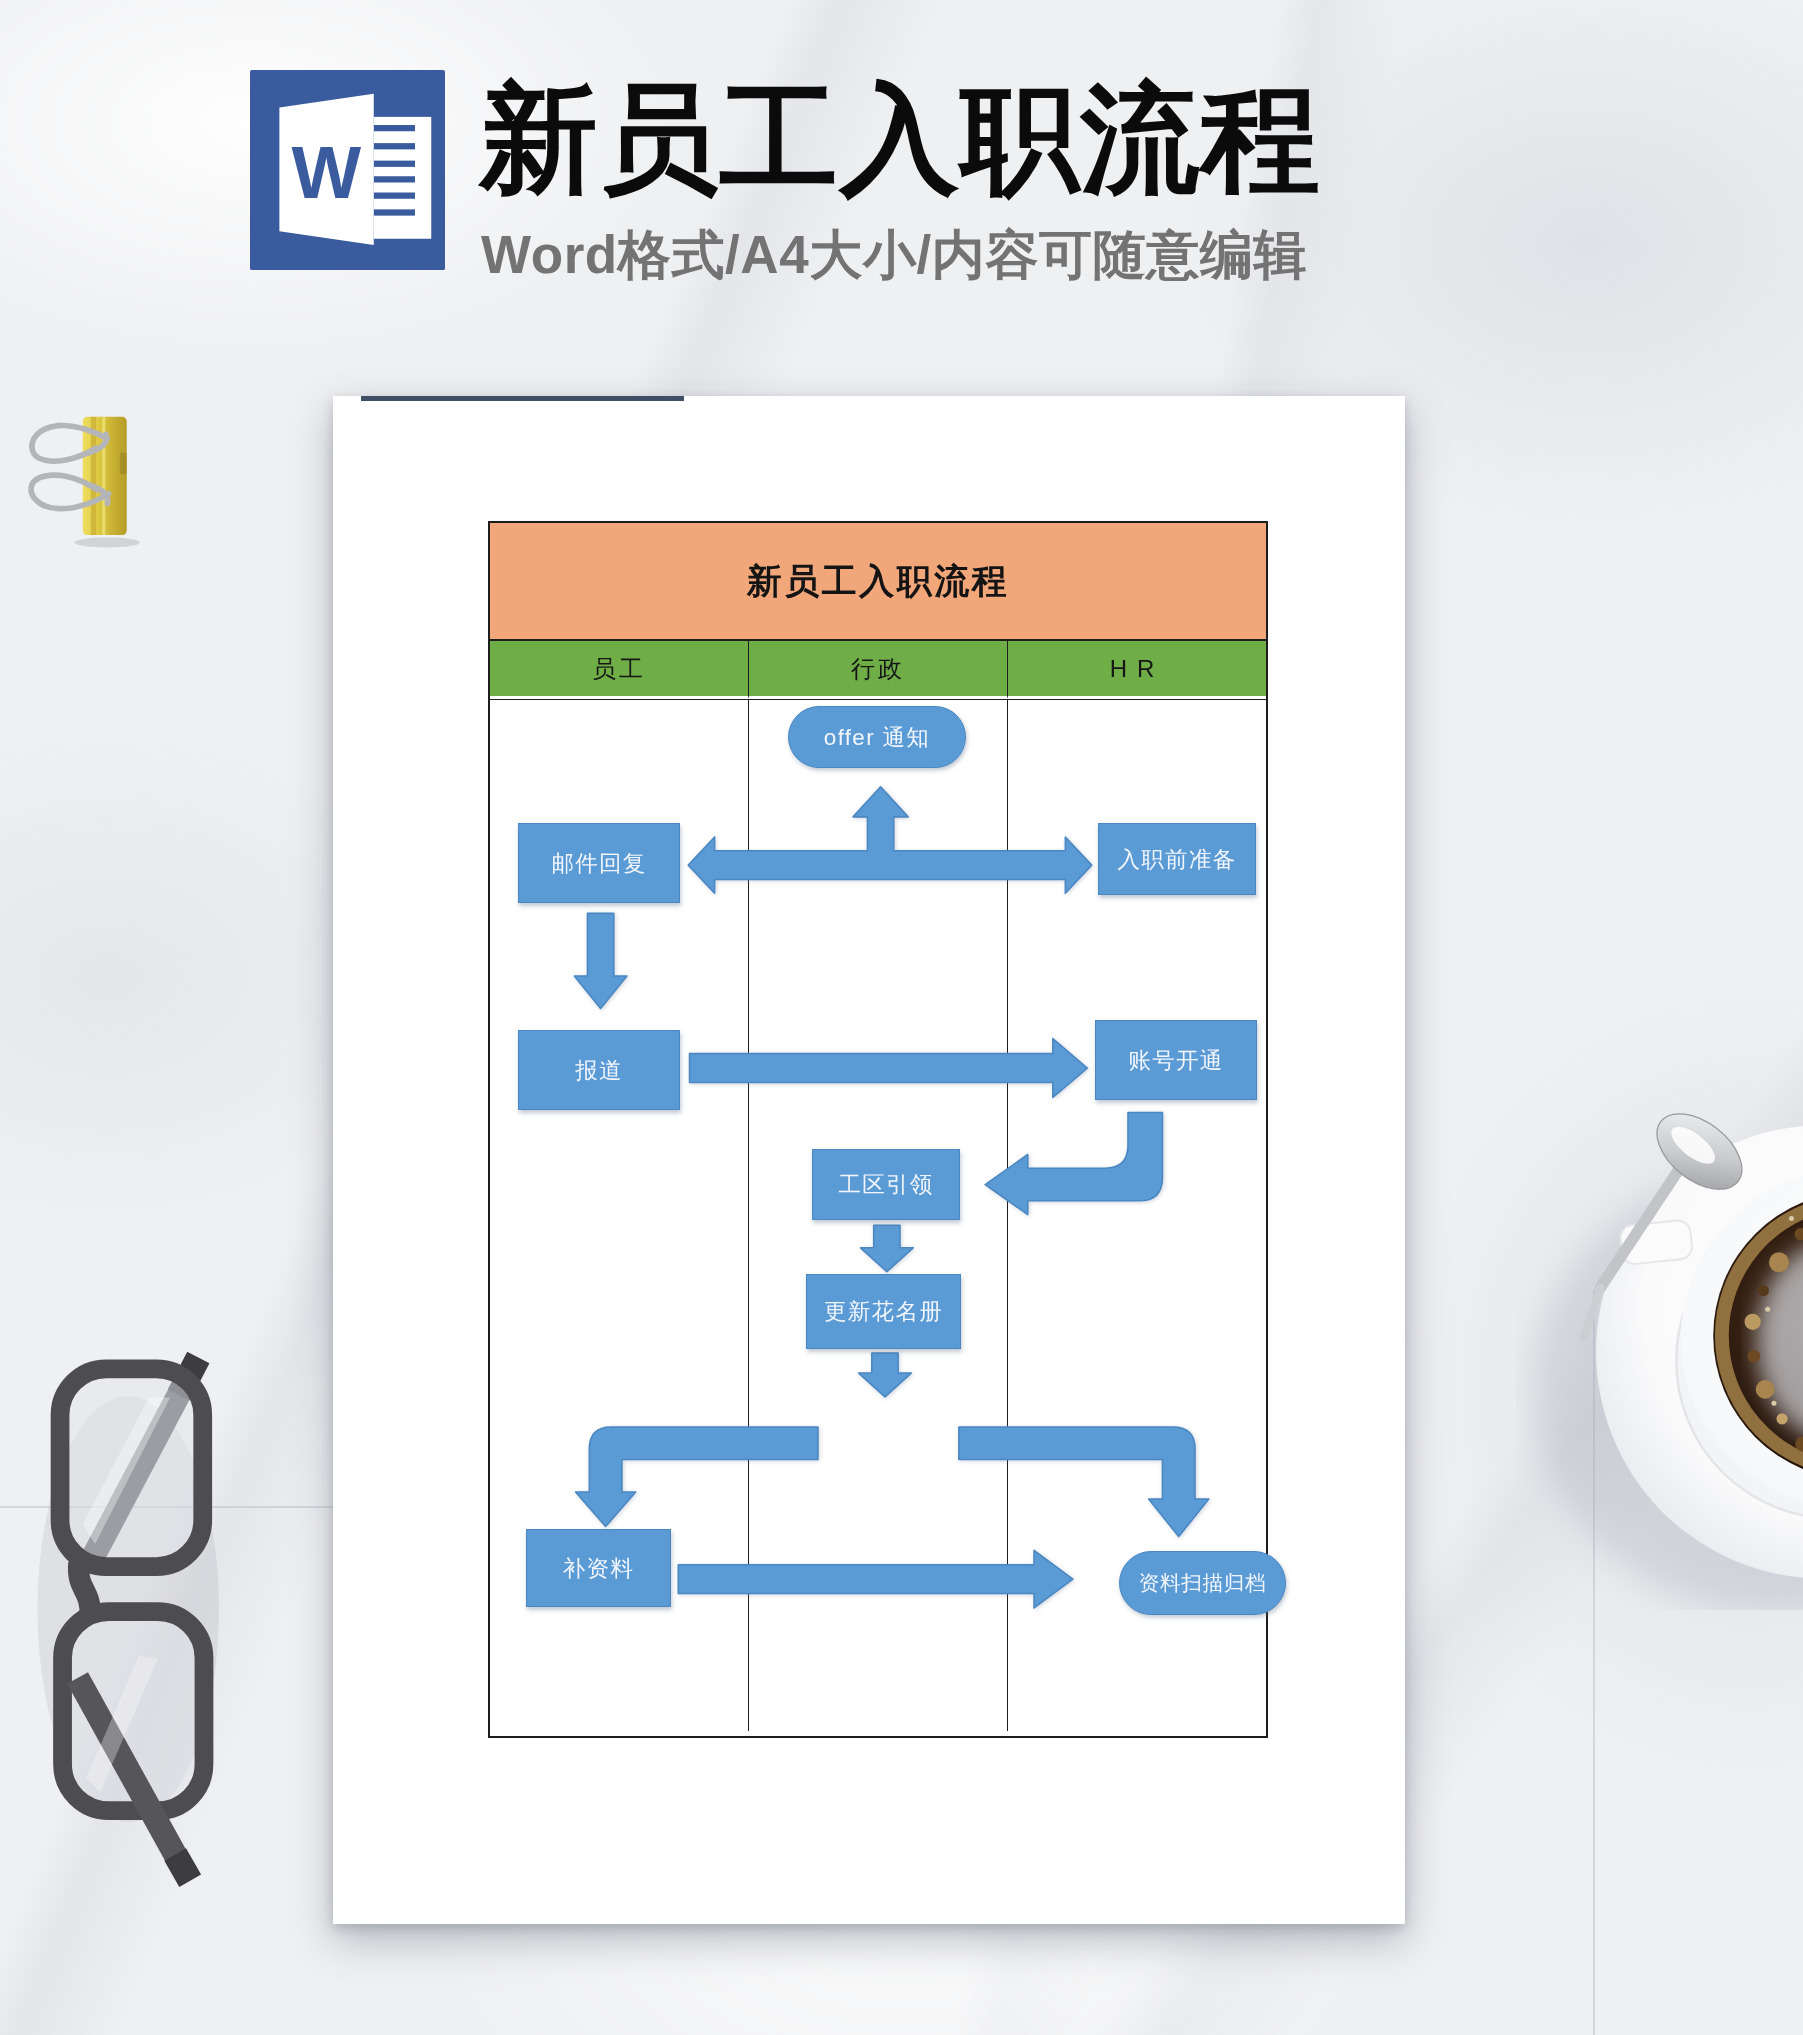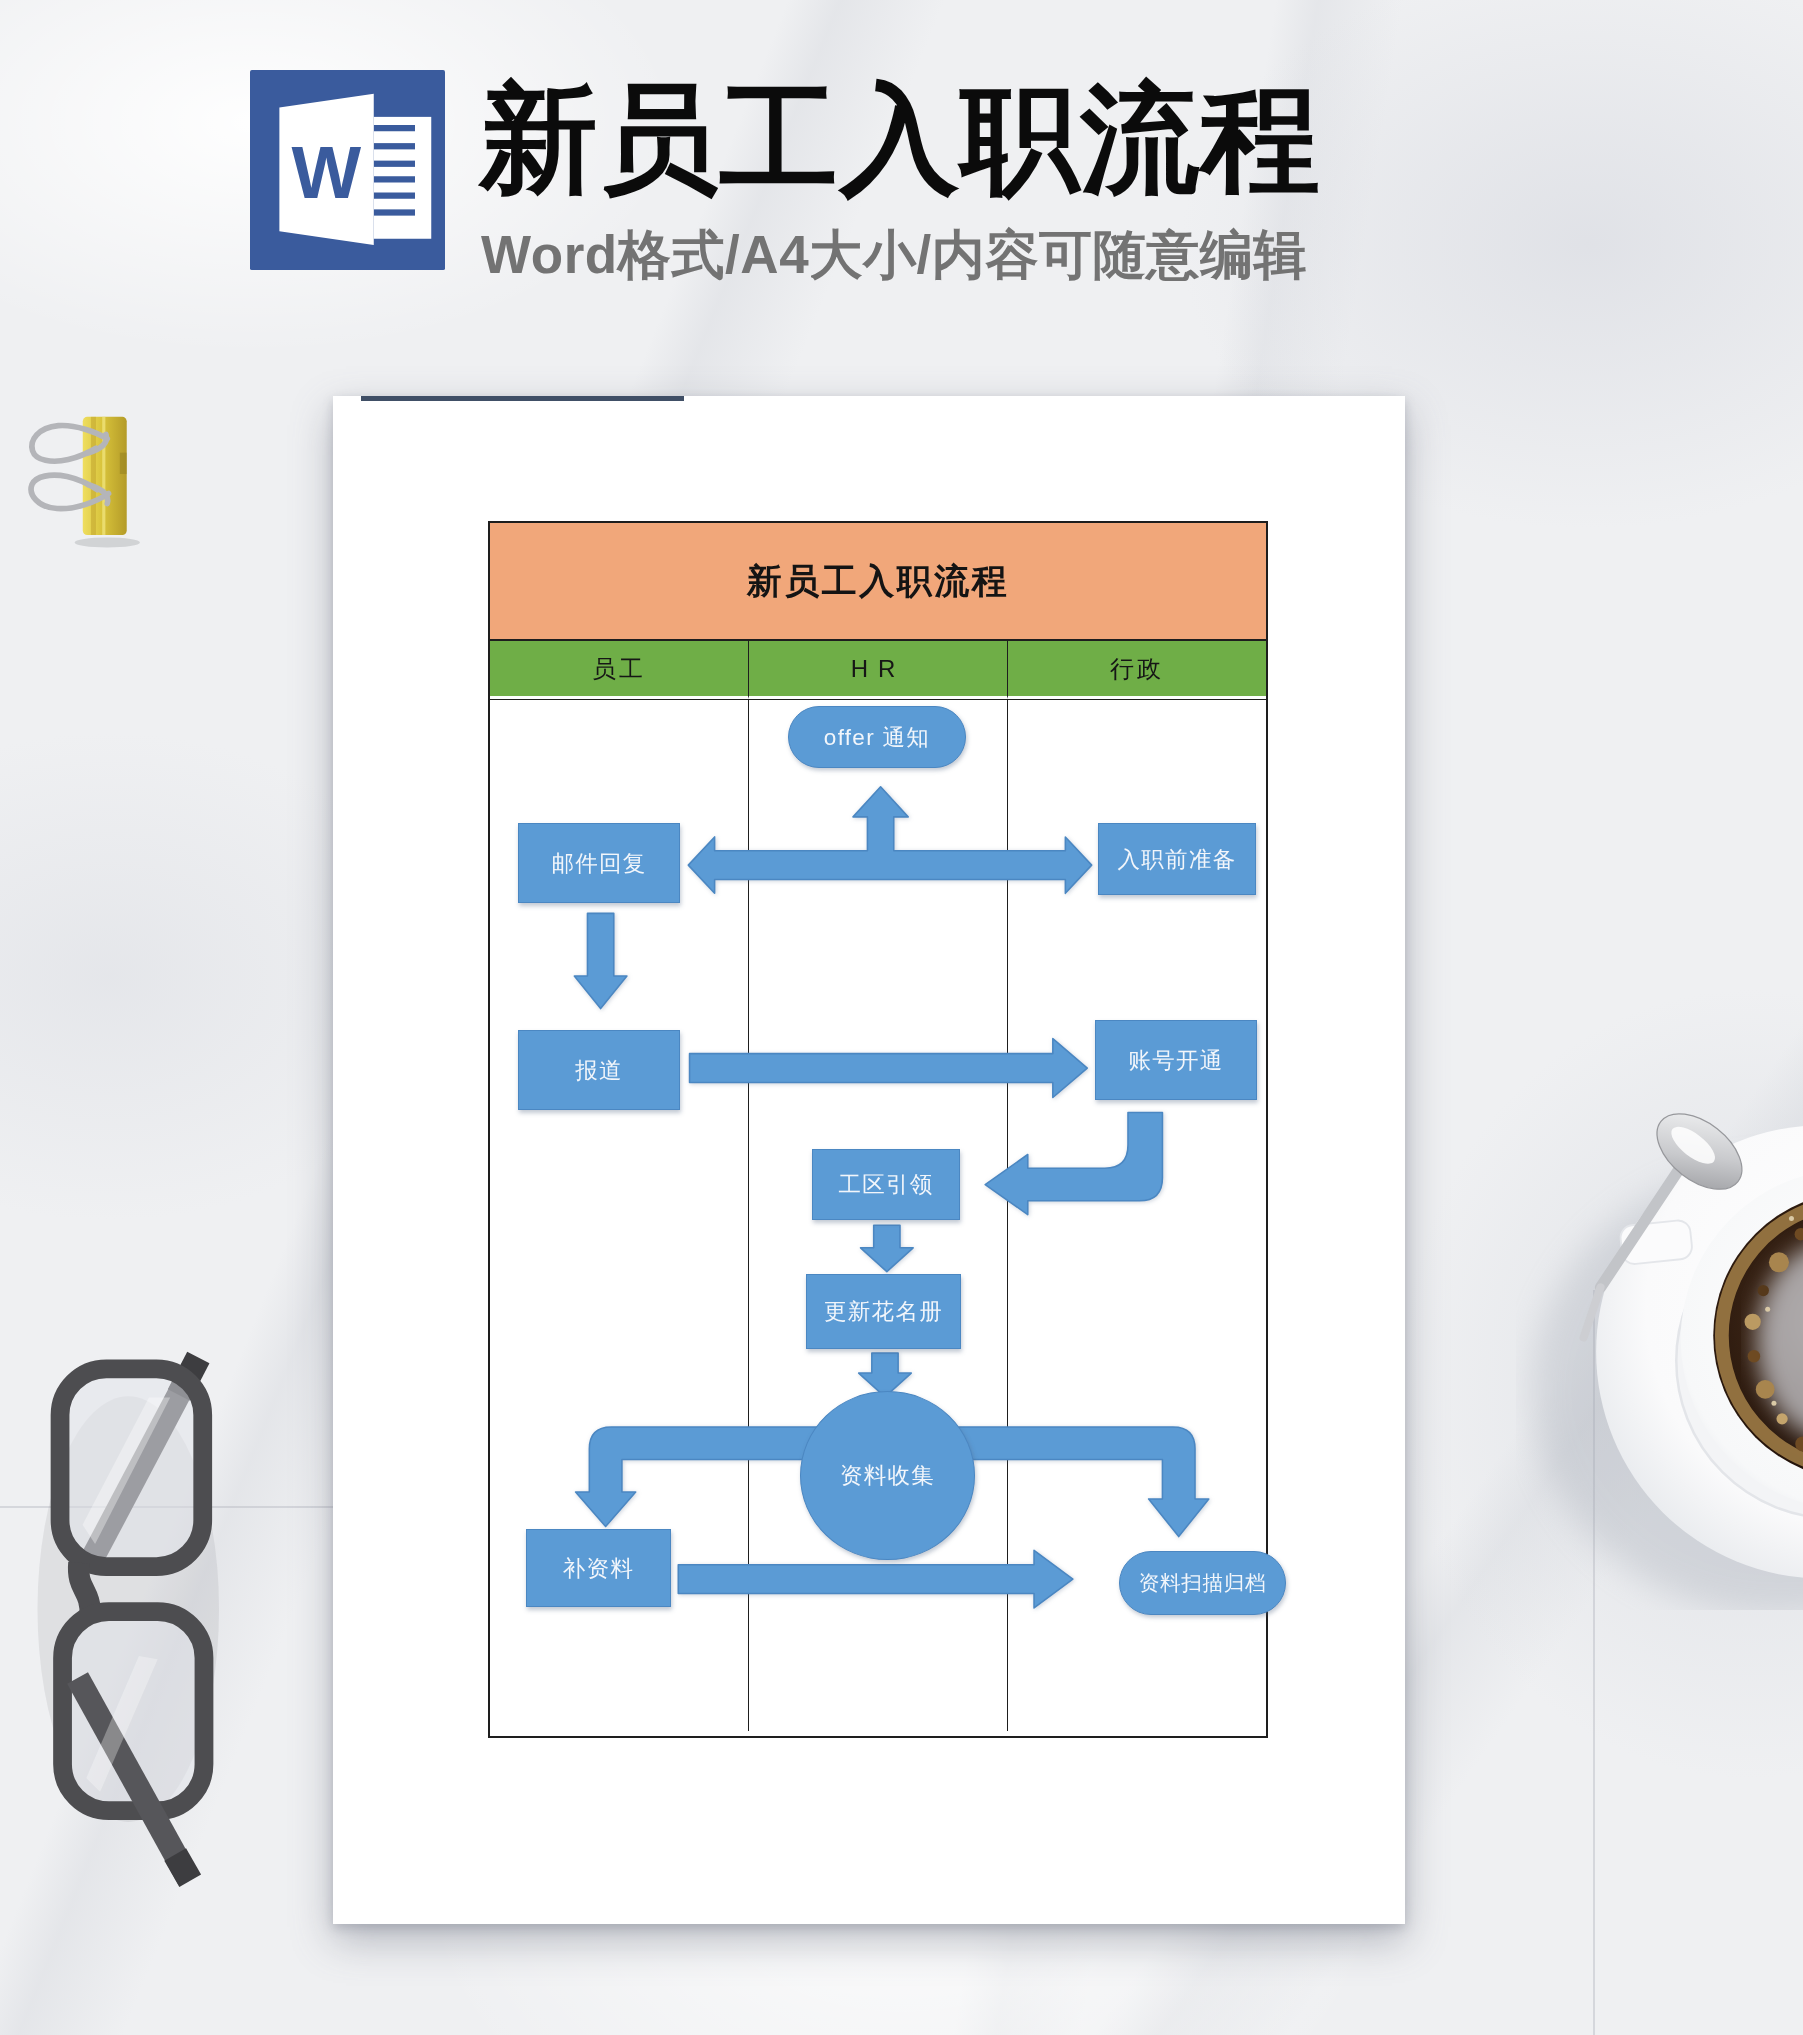--- a/index.html
+++ b/index.html
@@ -125,22 +125,22 @@
   </g>
 </svg>
 
 <div class="paper">
   <div class="navy-strip"></div>
 
   <div class="flow-table">
     <div class="t-header">新员工入职流程</div>
     <div class="t-lanes">
       <div class="lane">员工</div>
+      <div class="lane">行政</div>
       <div class="lane lane-hr">HR</div>
-      <div class="lane">行政</div>
     </div>
     <div class="t-body">
       <div class="t-col"></div>
       <div class="t-col"></div>
       <div class="t-col"></div>
     </div>
   </div>
 
   <svg class="arrows" viewBox="0 0 1711 2438">
     <g fill="#5B9BD5" stroke="#4B87C2" stroke-width="2.5" stroke-linejoin="round">
@@ -165,21 +165,20 @@
     </g>
   </svg>
 
   <div class="node stadium" style="left:455px;top:310px;width:178px;height:62px">offer 通知</div>
   <div class="node" style="left:185px;top:427px;width:162px;height:80px">邮件回复</div>
   <div class="node" style="left:765px;top:427px;width:158px;height:72px">入职前准备</div>
   <div class="node" style="left:185px;top:634px;width:162px;height:80px">报道</div>
   <div class="node" style="left:762px;top:624px;width:162px;height:80px">账号开通</div>
   <div class="node" style="left:479px;top:753px;width:148px;height:71px">工区引领</div>
   <div class="node" style="left:473px;top:878px;width:155px;height:75px">更新花名册</div>
-  <div class="node circle" style="left:467px;top:995px;width:175px;height:169px">资料收集</div>
   <div class="node" style="left:193px;top:1133px;width:145px;height:78px">补资料</div>
   <div class="node stadium small-text" style="left:786px;top:1155px;width:167px;height:64px">资料扫描归档</div>
 </div>
 
 <svg class="glasses" viewBox="0 0 310 890">
   <ellipse cx="165" cy="430" rx="145" ry="340" fill="rgba(128,130,136,.14)"></ellipse>
   <line x1="108" y1="348" x2="276" y2="30" stroke="#56565a" stroke-width="38"></line>
   <line x1="246" y1="88" x2="277" y2="28" stroke="#3d3d40" stroke-width="40"></line>
   <rect x="56" y="46" width="228" height="316" rx="74" fill="rgba(226,228,233,.5)" stroke="#4d4d50" stroke-width="30"></rect>
   <polygon points="92,295 198,92 232,92 112,326" fill="#ffffff" opacity=".35"></polygon>

